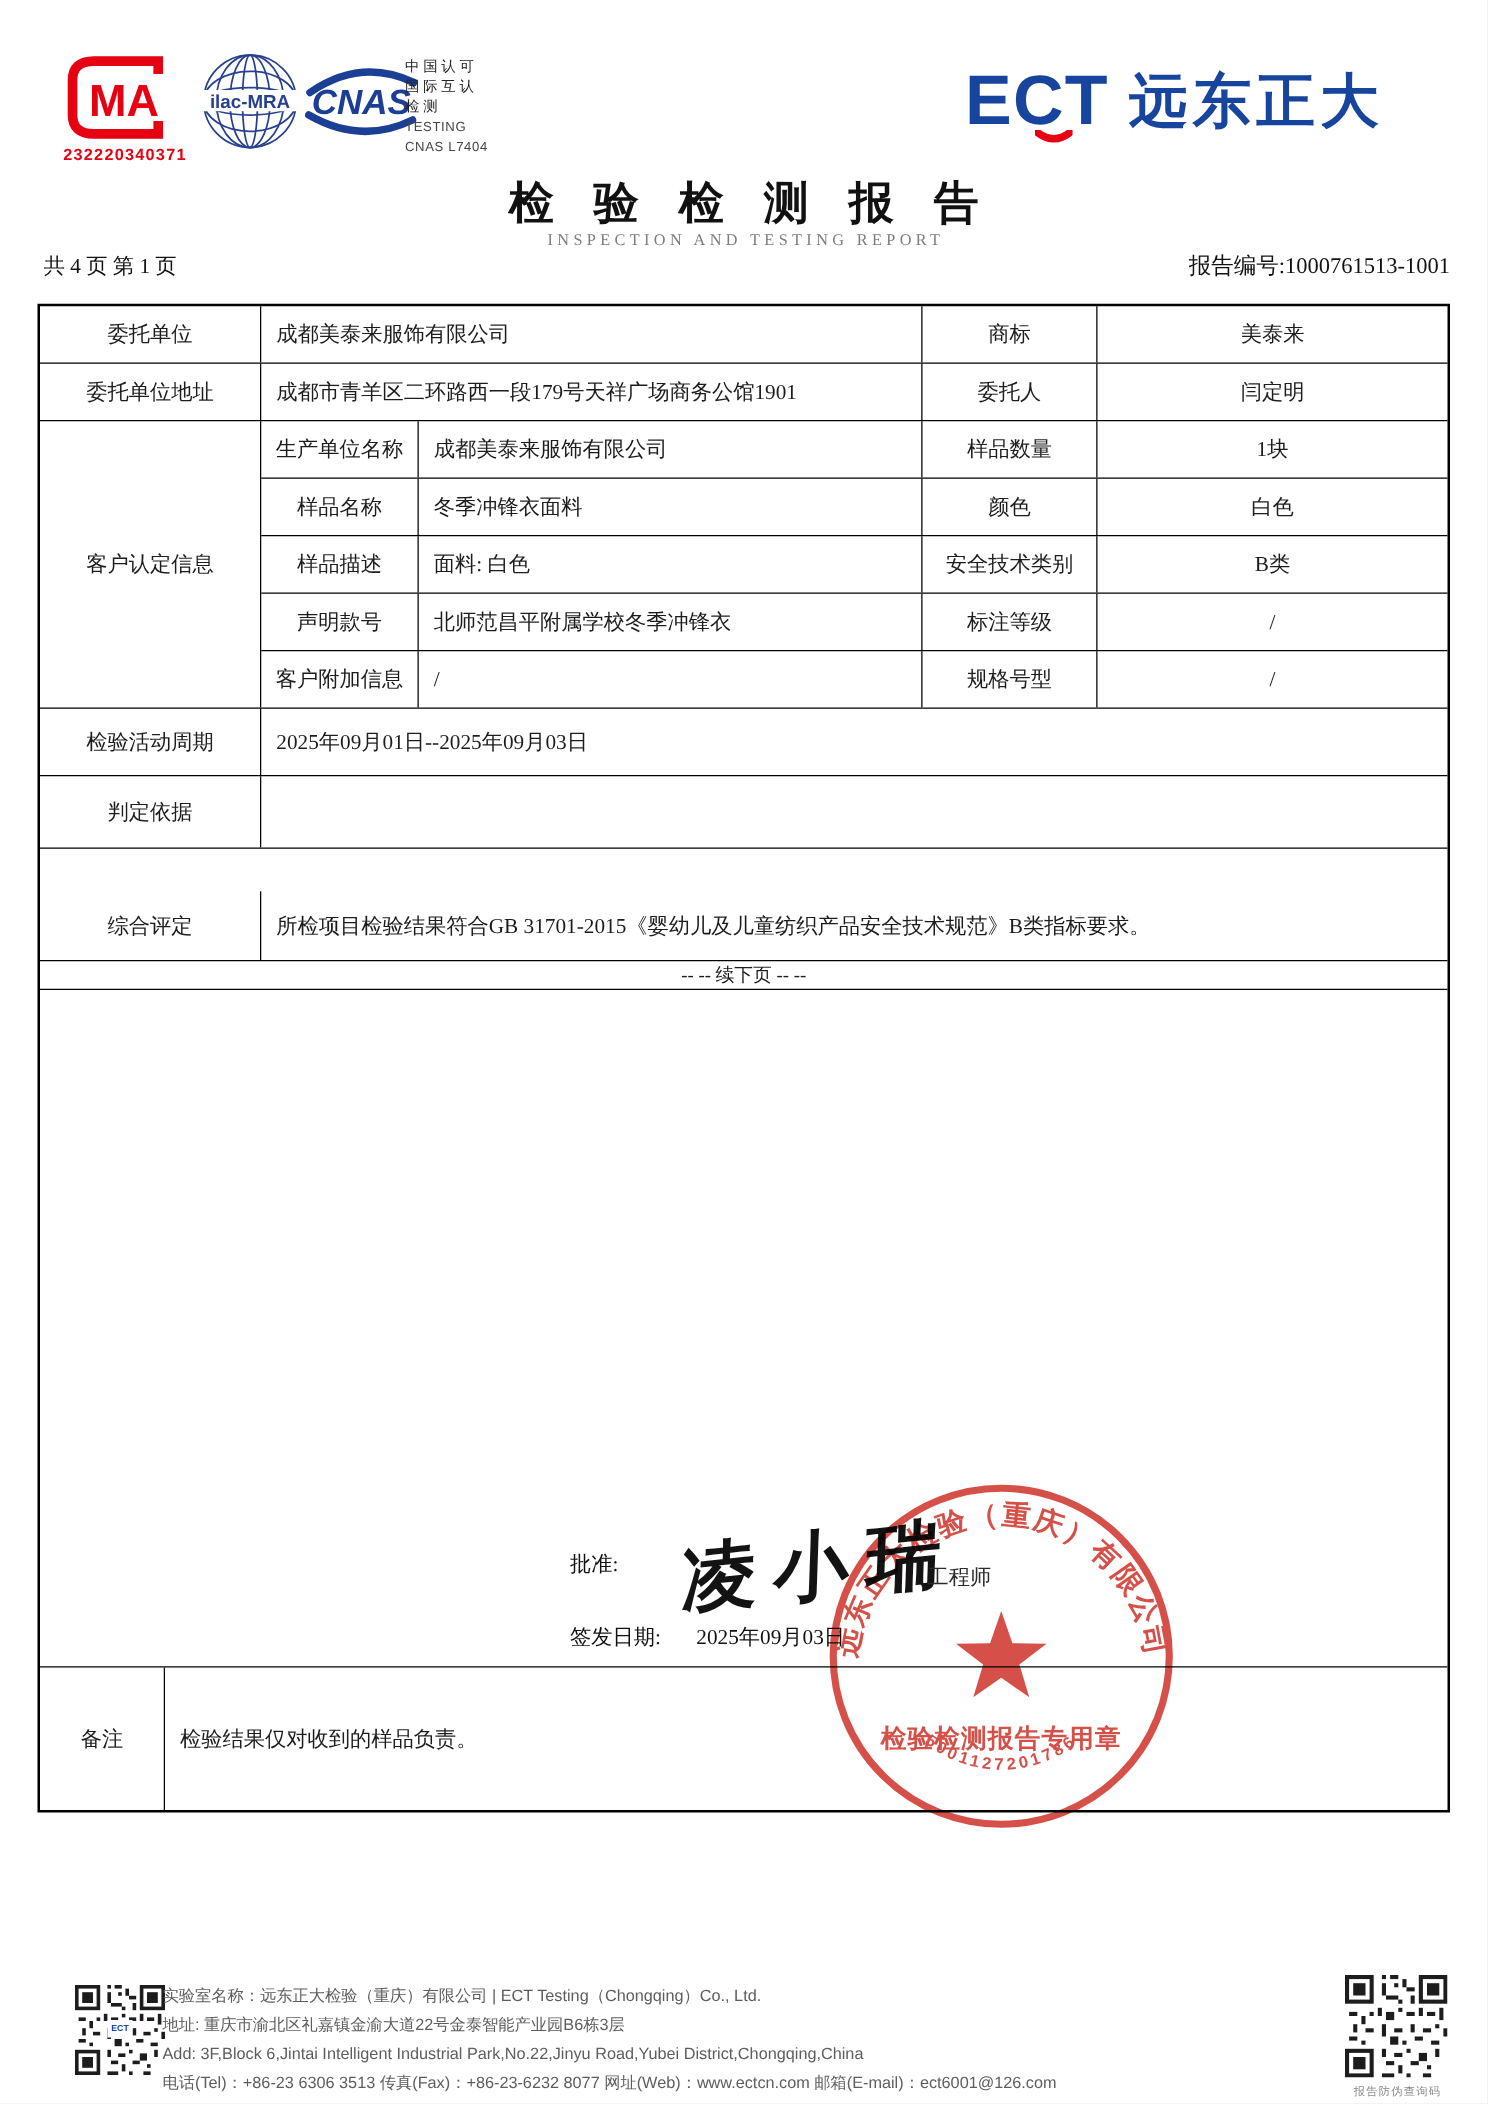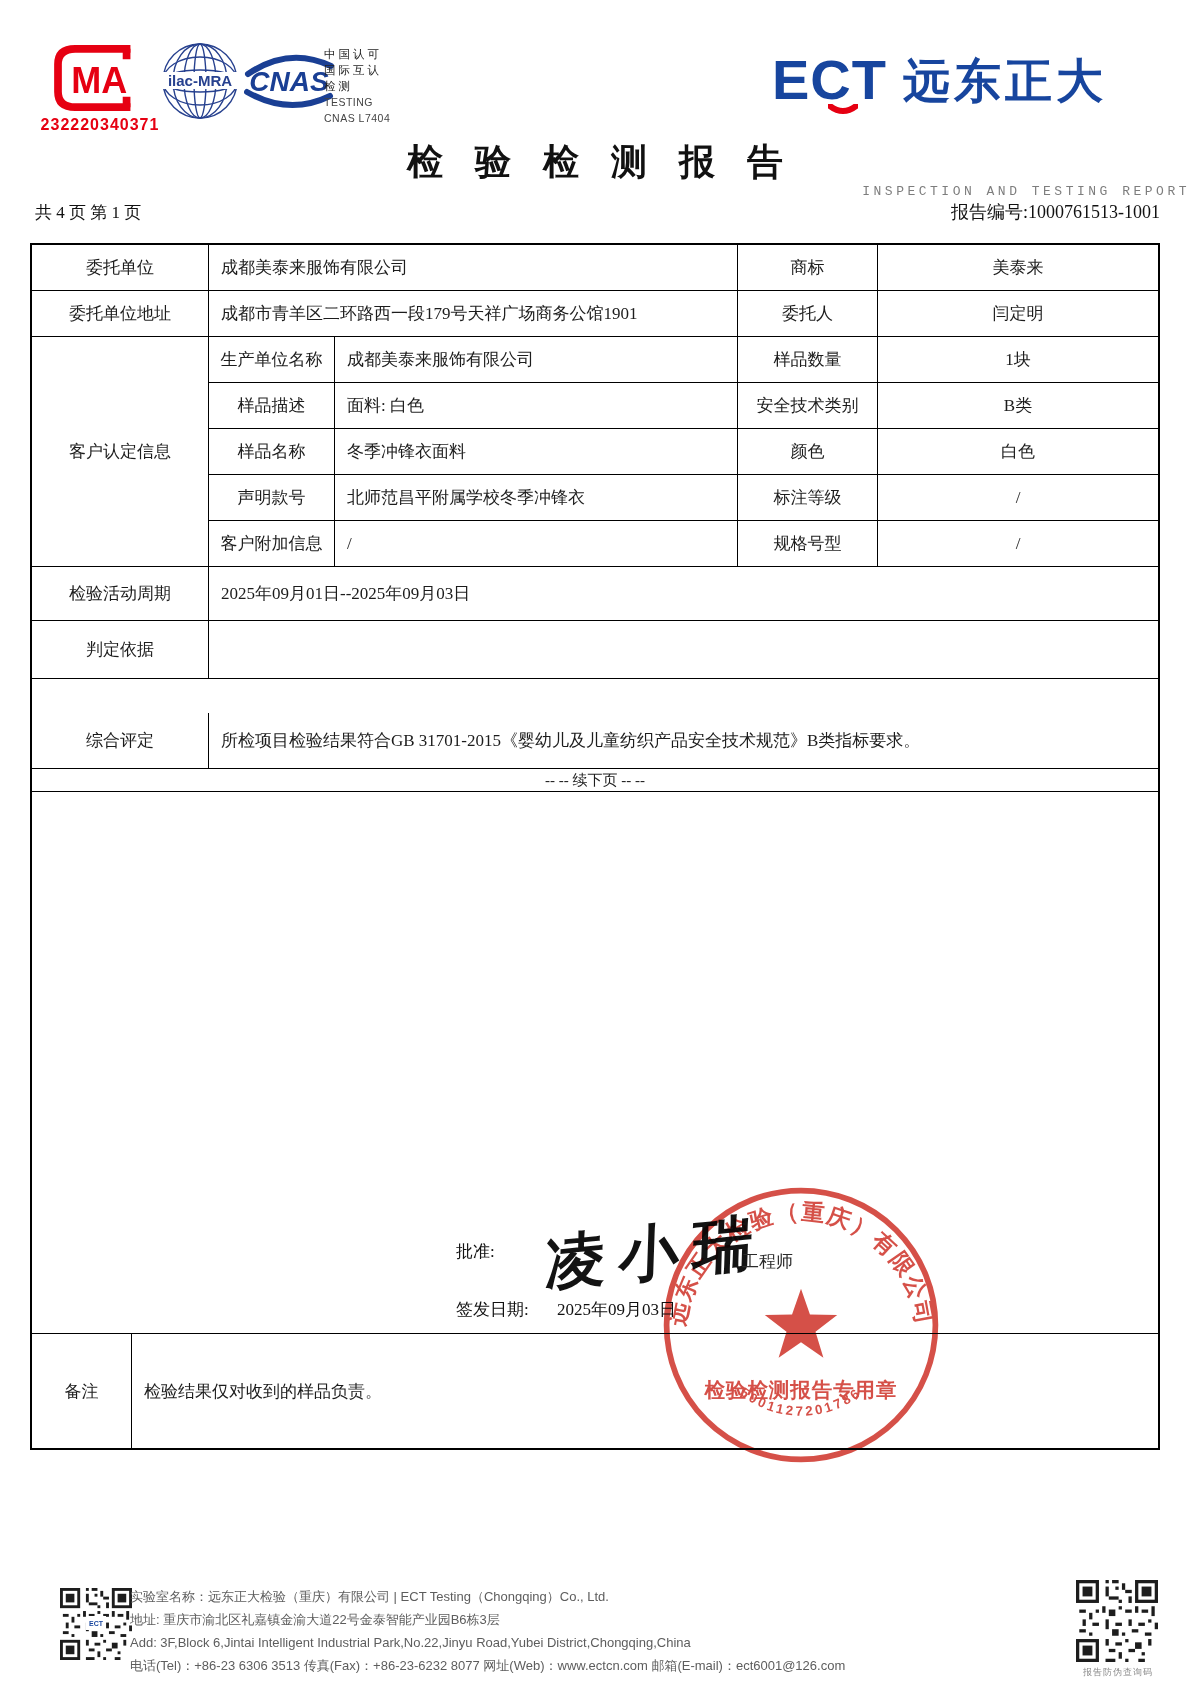--- a/index.html
+++ b/index.html
@@ -3,30 +3,30 @@
 <meta charset="utf-8">
 <style>
   html,body{margin:0;padding:0;background:#e8e8e8;}
   .page{
     position:relative;width:1190px;height:1683px;margin:0 auto;background:#ffffff;
     font-family:"Liberation Serif", serif;color:#1c1c1c;overflow:hidden;
   }
   .abs{position:absolute;}
 
   
-  .cma-num{color:#e60012;font-weight:bold;font-size:16px;letter-spacing:1px;text-align:center;font-family:"Liberation Sans",sans-serif;}
+  .cma-num{color:#e60012;font-weight:bold;font-size:13px;letter-spacing:1px;text-align:center;font-family:"Liberation Sans",sans-serif;}
   .accred{font-size:11.5px;line-height:16px;color:#222;letter-spacing:3px;}
   .accred .en{font-size:10.5px;color:#444;letter-spacing:0.5px;font-family:"Liberation Sans",sans-serif;}
   .brand{display:flex;align-items:center;}
   .brand-ect{position:relative;font-family:"Liberation Sans",sans-serif;font-weight:800;font-size:56px;color:#17459e;letter-spacing:1px;line-height:1;}
   .brand-zh{font-family:"Liberation Sans",sans-serif;font-weight:800;font-size:47px;color:#17459e;margin-left:16px;letter-spacing:4px;line-height:1;}
 
   
   .title-zh{width:100%;text-align:center;font-family:"Liberation Sans",sans-serif;font-weight:800;font-size:36px;color:#111;letter-spacing:11px;text-indent:11px;}
-  .title-en{width:100%;text-align:right;font-family:Liberation Mono, monospace;font-size:13px;color:#7d7d7d;letter-spacing:3.5px;text-indent:3.5px;}
+  .title-en{width:100%;text-align:center;font-family:Liberation Serif, serif;font-size:13px;color:#7d7d7d;letter-spacing:3.5px;text-indent:3.5px;}
   .pageinfo{font-size:17px;color:#111;}
   .reportno{font-size:18px;color:#111;}
 
   
   .rpt-table{position:absolute;left:30px;top:243px;width:1130px;border:2px solid #000;box-sizing:border-box;background:#fff;}
   .tr{display:flex;border-bottom:1px solid #000;box-sizing:border-box;}
   .tr.last{border-bottom:none;}
   .td{box-sizing:border-box;border-right:1px solid #000;display:flex;align-items:center;font-size:17px;}
   .td.endc{border-right:none;}
   .lbl{justify-content:center;text-align:center;}
@@ -142,30 +142,30 @@
     <div class="tr">
       <div class="td c1 lbl" style="height:auto;">客户认定信息</div>
       <div class="stack">
         <div class="subtr">
           <div class="td c2 lbl">生产单位名称</div>
           <div class="td c3 val">成都美泰来服饰有限公司</div>
           <div class="td c4 lbl">样品数量</div>
           <div class="td c5 ctr endc">1块</div>
         </div>
         <div class="subtr">
+          <div class="td c2 lbl">样品名称</div>
+          <div class="td c3 val">冬季冲锋衣面料</div>
+          <div class="td c4 lbl">颜色</div>
+          <div class="td c5 ctr endc">白色</div>
+        </div>
+        <div class="subtr">
           <div class="td c2 lbl">样品描述</div>
           <div class="td c3 val">面料: 白色</div>
           <div class="td c4 lbl">安全技术类别</div>
           <div class="td c5 ctr endc">B类</div>
-        </div>
-        <div class="subtr">
-          <div class="td c2 lbl">样品名称</div>
-          <div class="td c3 val">冬季冲锋衣面料</div>
-          <div class="td c4 lbl">颜色</div>
-          <div class="td c5 ctr endc">白色</div>
         </div>
         <div class="subtr">
           <div class="td c2 lbl">声明款号</div>
           <div class="td c3 val">北师范昌平附属学校冬季冲锋衣</div>
           <div class="td c4 lbl">标注等级</div>
           <div class="td c5 ctr endc">/</div>
         </div>
         <div class="subtr lastsub">
           <div class="td c2 lbl">客户附加信息</div>
           <div class="td c3 val">/</div>

